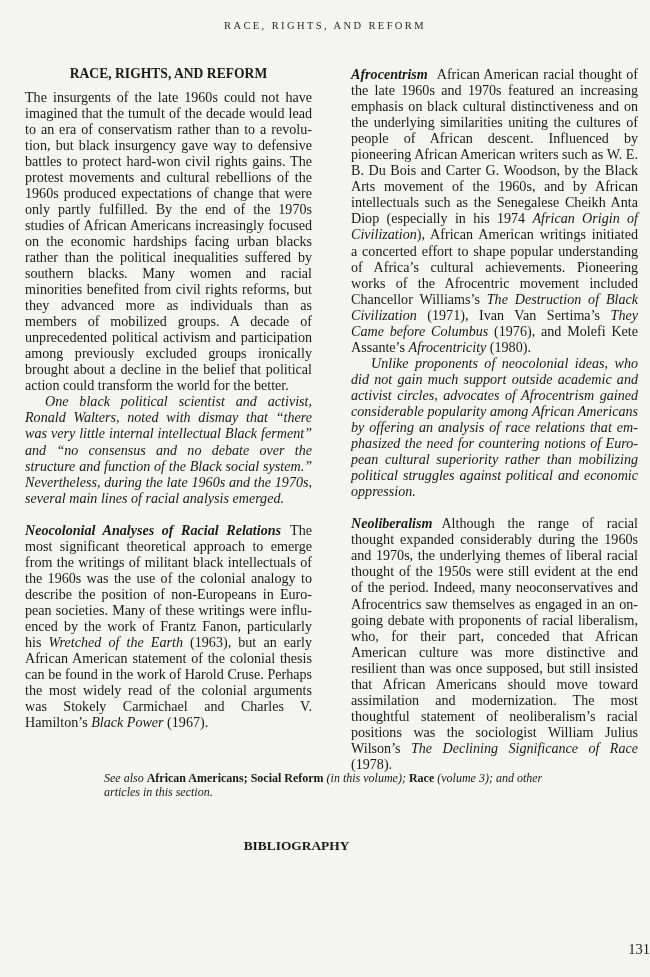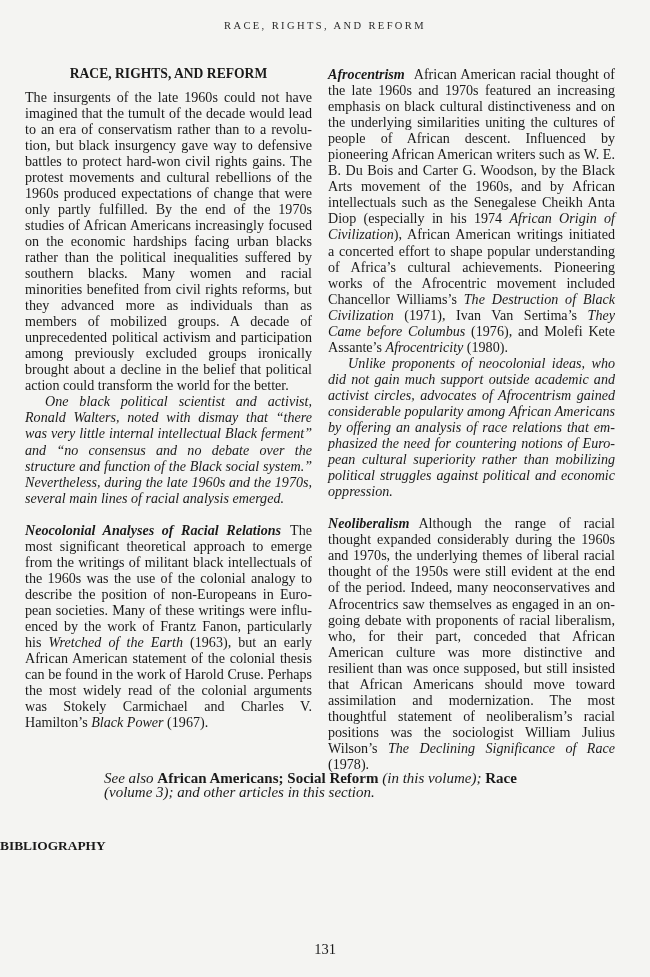--- a/index.html
+++ b/index.html
@@ -14,49 +14,49 @@
     position: absolute; top: 20px; left: 0; width: 650px;
     text-align: center; font-size: 10.5px; letter-spacing: 2.4px;
     color: #2a2a2a;
   }
   .col {
     position: absolute; top: 66px; width: 287px;
     font-size: 14.1px; line-height: 16.05px;
     text-align: justify; hyphens: manual;
   }
   .col.left { left: 25px; }
-  .col.right { left: 328px; }
+  .col.right { left: 351px; }
   .section-title {
     font-weight: bold; text-align: center; font-size: 13.6px;
     line-height: 15.5px; margin: 0 0 7px 0;
   }
   p { margin: 0; }
   p.indent { text-indent: 20px; font-style: italic; }
   p.gap { margin-top: 16px; }
   .subhead { font-weight: bold; font-style: italic; }
   .subhead-space { display: inline-block; width: 9px; }
   .i { font-style: italic; }
   .b { font-weight: bold; }
   .see-also {
     position: absolute; top: 771px; left: 104px; width: 440px;
-    font-size: 15px; line-height: 14px; font-style: italic;
+    font-size: 12px; line-height: 14px; font-style: italic;
   }
   .see-also .b { font-style: normal; }
   .biblio-title {
     position: absolute; top: 838px; left: 0; width: 593px;
-    text-align: left; font-weight: bold; font-size: 13.4px;
+    text-align: center; font-weight: bold; font-size: 13.4px;
   }
   .biblio {
     position: absolute; top: 864px; left: 104px; width: 430px;
     font-size: 13.6px; line-height: 16px;
   }
   .biblio .entry { padding-left: 32px; text-indent: -32px; margin-bottom: 6px; }
   .page-number {
     position: absolute; top: 941px; left: 0; width: 650px;
-    text-align: center; font-size: 14.5px;
+    text-align: right; font-size: 14.5px;
   }
 </style>
 </head>
 <body>
 
 <div class="running-head">RACE, RIGHTS, AND REFORM</div>
 
 <div class="col left">
   <div class="section-title">
     <div>RACE, RIGHTS, AND REFORM</div>

